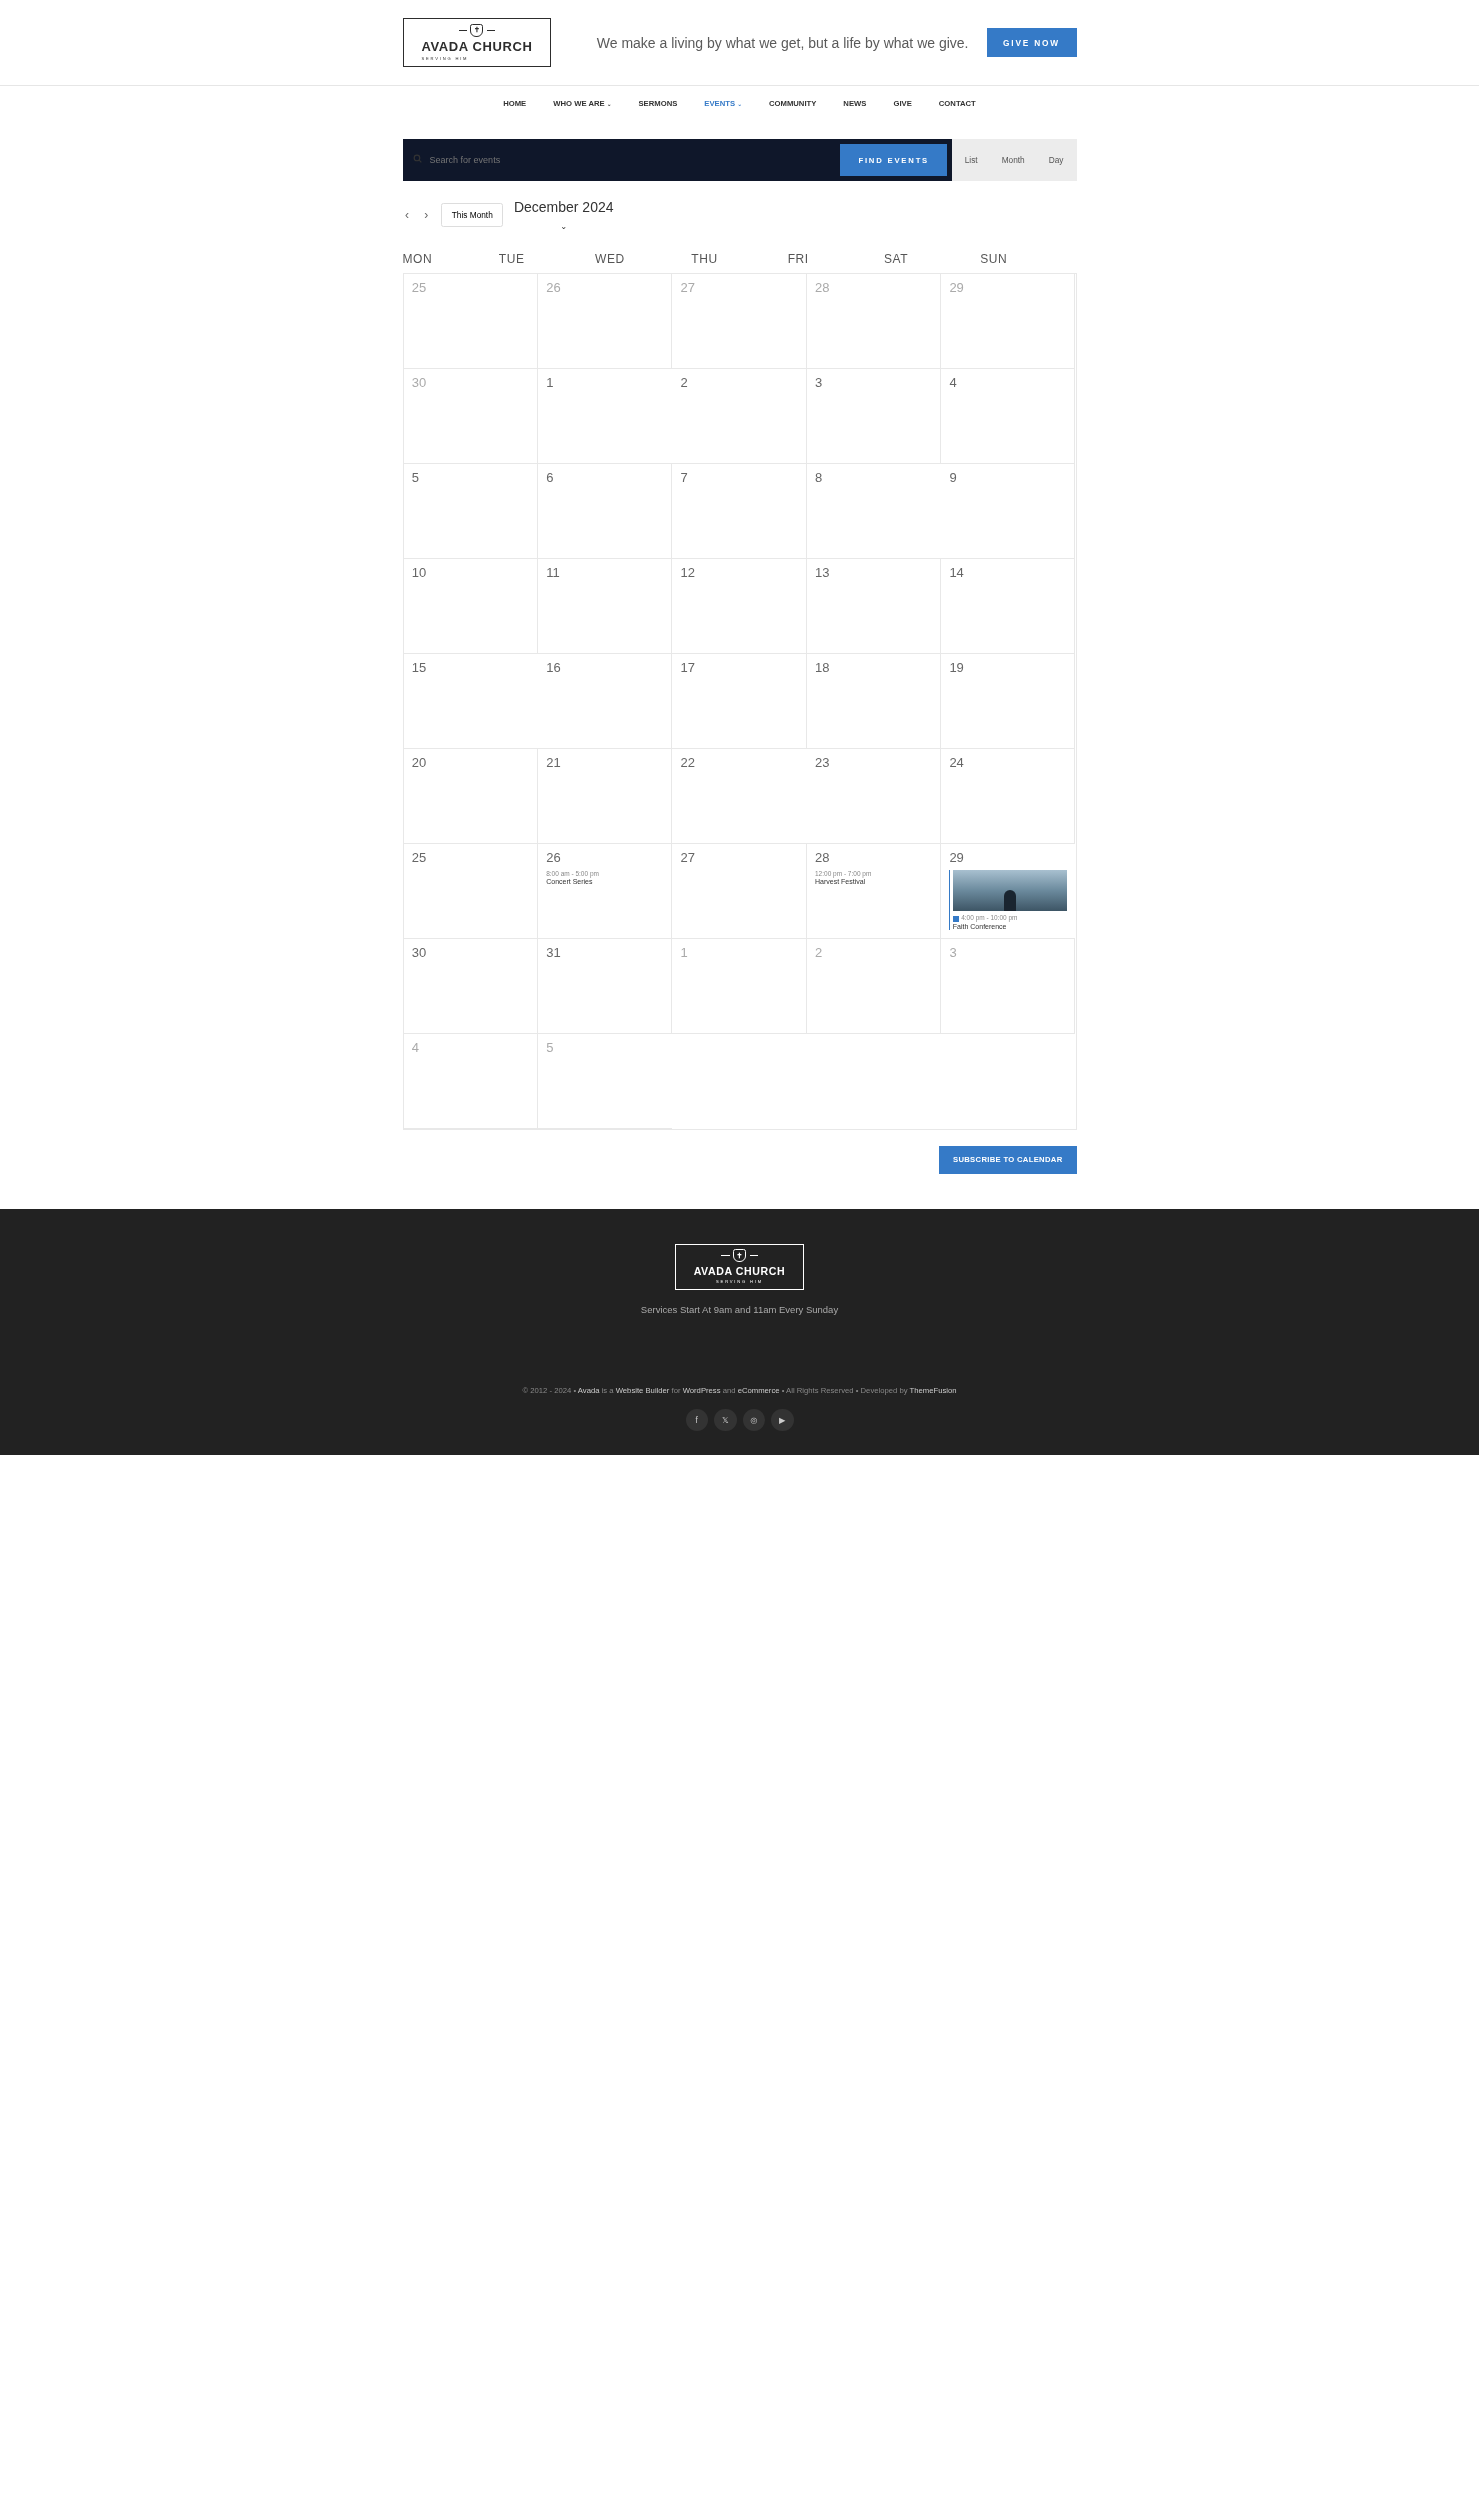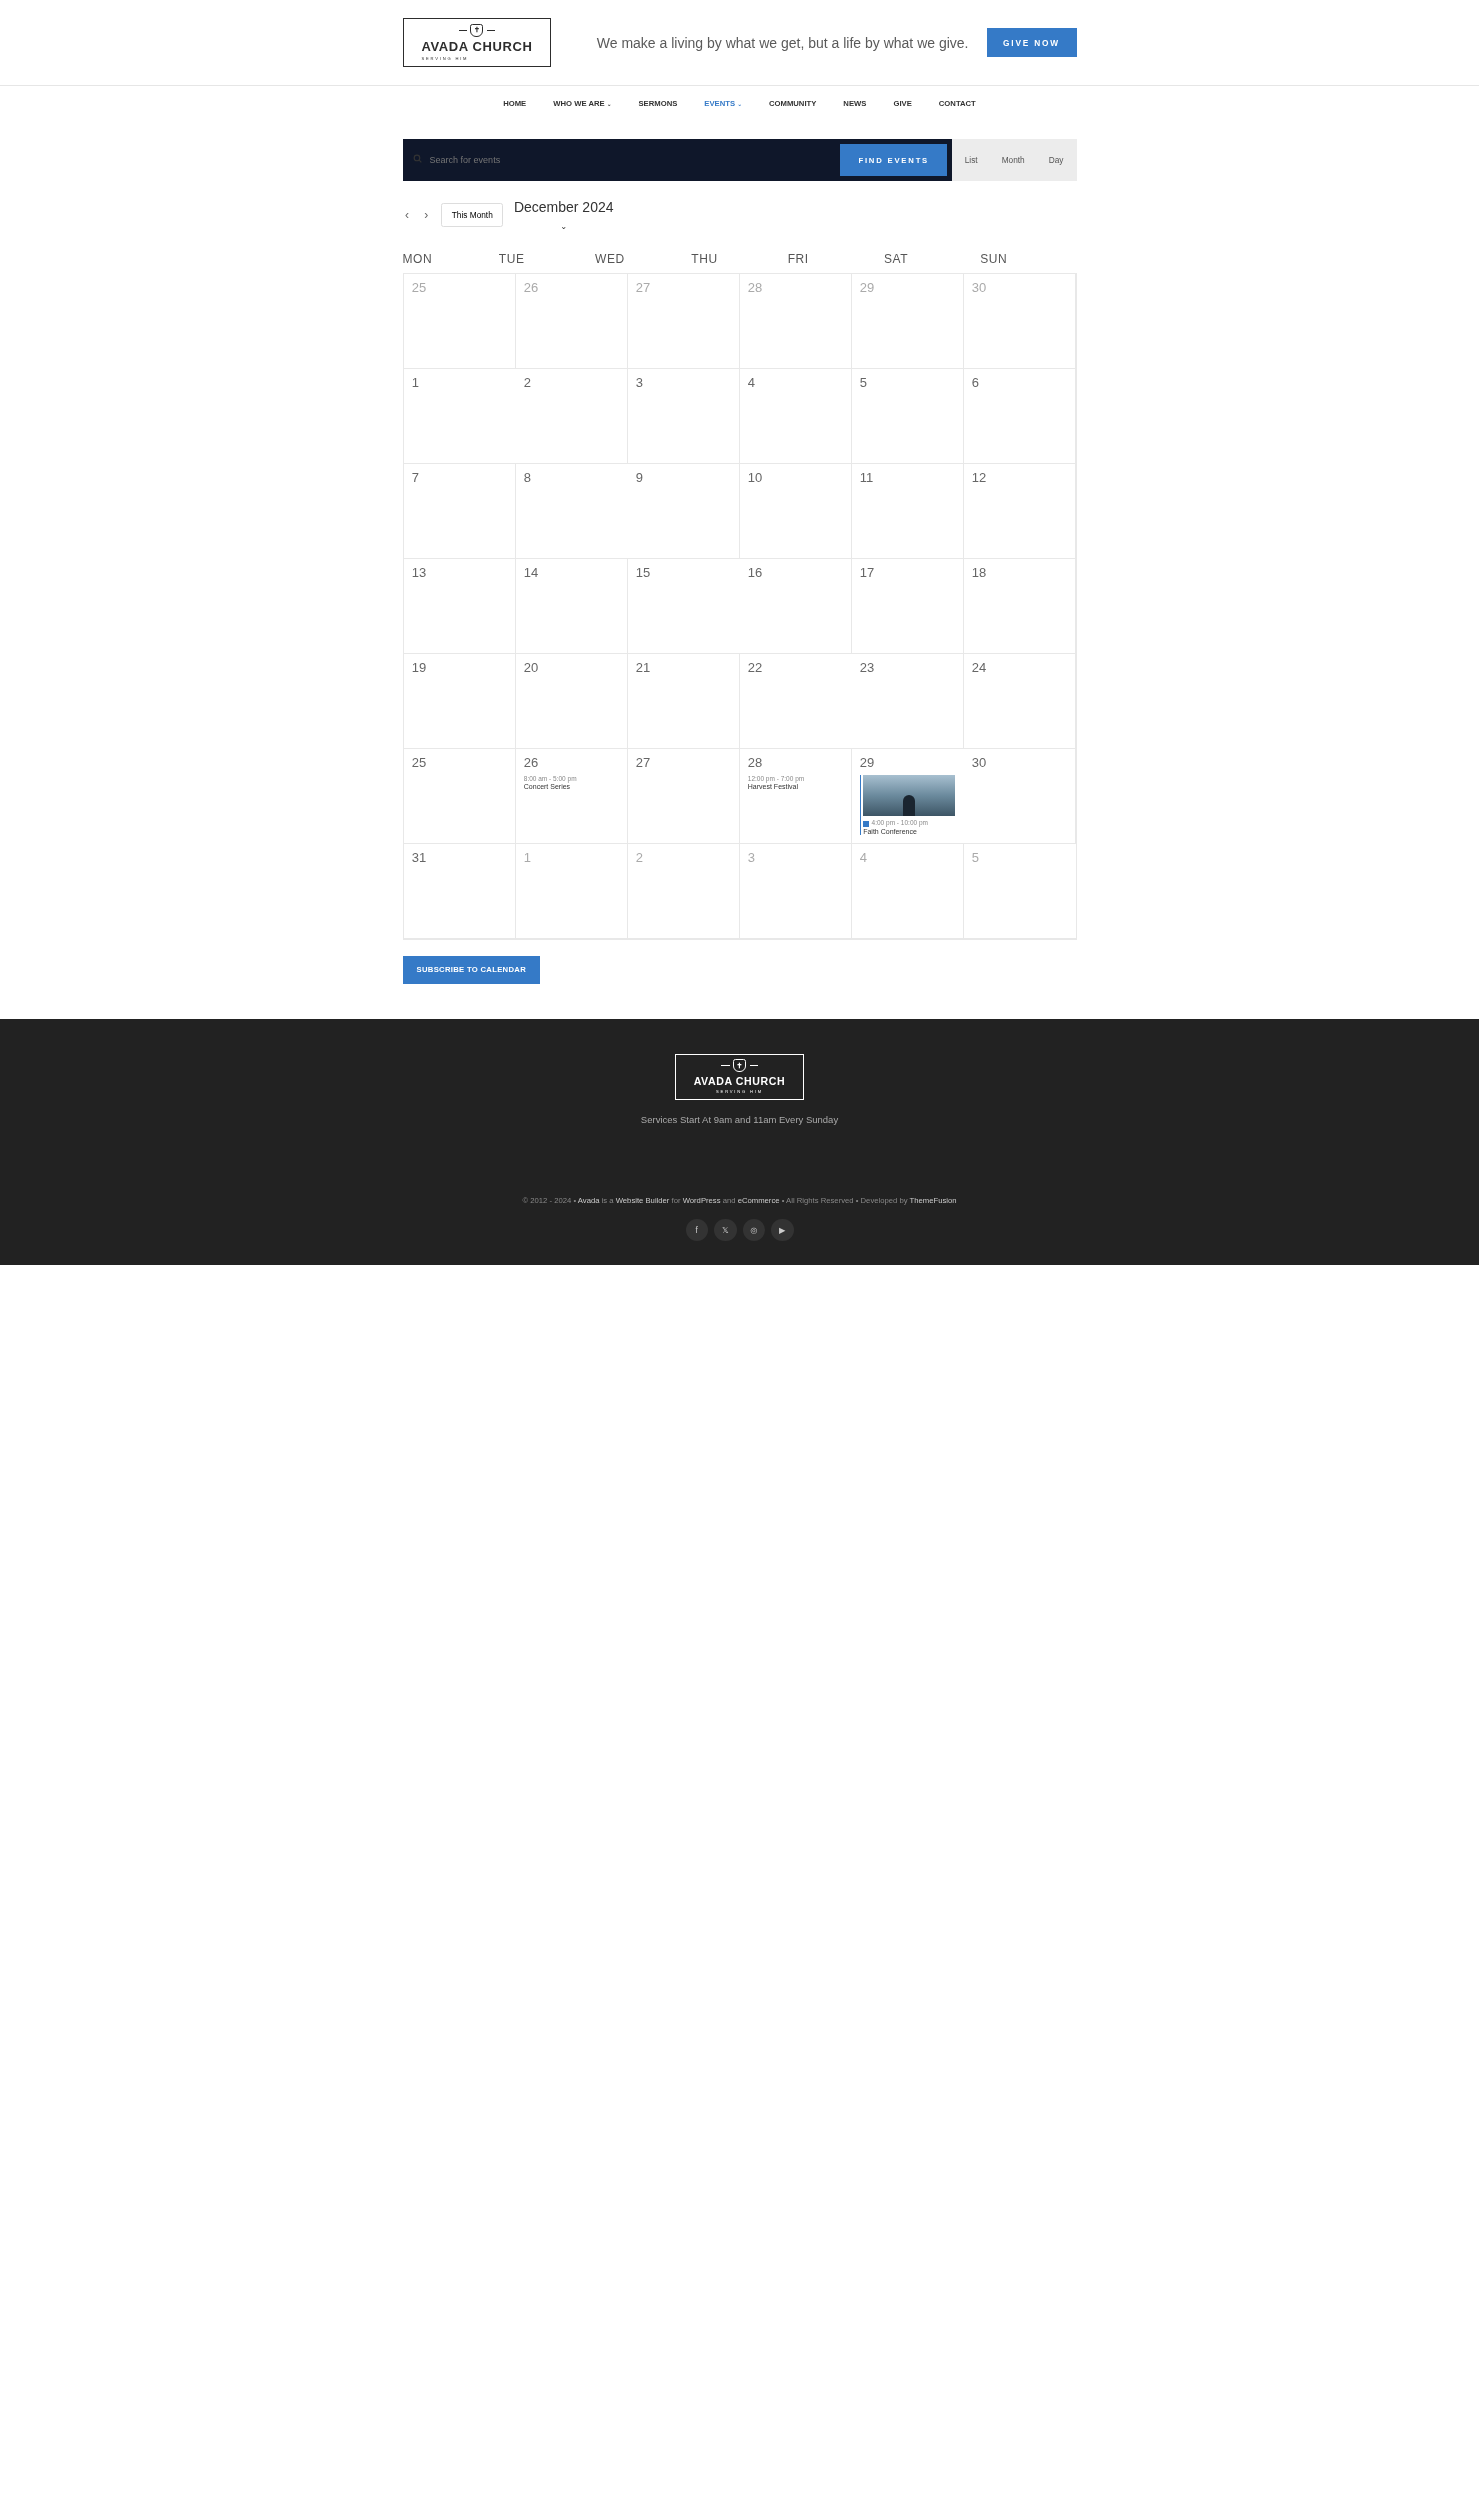--- a/index.html
+++ b/index.html
@@ -37,35 +37,35 @@
 
 
 .controls { display: flex; align-items: center; gap: 10.6px; margin: 18px 0 14px; }
 .nav-arrow { background: none; border: none; font-size: 12px; color: #666; cursor: pointer; padding: 2.4px; }
 .btn-this-month { border: 0.6px solid #ddd; background: #fff; padding: 6px 9.5px; font-size: 8.3px; cursor: pointer; border-radius: 2.4px; }
 .month-label { font-size: 14px; color: #333; display: flex; align-items: center; gap: 6px; cursor: pointer; flex-direction: column; }
 
 
 .cal-header { display: grid; grid-template-columns: repeat(7, 1fr); }
 .cal-day-head { font-size: 12px; color: #555; padding: 7px 0; font-weight: 400; letter-spacing: 0.6px; }
-.cal-grid { display: grid; grid-template-columns: repeat(6, 1fr); border: 0.6px solid #e8e8e8; }
+.cal-grid { display: grid; grid-template-columns: repeat(5, 1fr); border: 0.6px solid #e8e8e8; }
 .cal-cell { border-right: 0.6px solid #e8e8e8; border-bottom: 0.6px solid #e8e8e8; min-height: 95px; padding: 6px 8.3px; position: relative; }
 .cal-cell:nth-child(7n) { border-right: none; }
 .cal-date { font-size: 13px; color: #666; font-weight: 400; }
 .cal-cell.other-month .cal-date { color: #aaa; }
 .event { margin-top: 4.7px; font-size: 7px; }
 .event-time { color: #888; font-size: 6.5px; }
 .event-title { color: #333; margin-top: 1.2px; font-size: 7px; }
 .event-img { width: 100%; height: 41px; background: linear-gradient(180deg, #a8c0d0 0%, #6b8a9d 50%, #3d5565 100%); margin-top: 3.5px; margin-bottom: 3.5px; position: relative; display:flex; align-items:flex-end; justify-content:center; }
 .event-img::after { content:''; width:12px; height:21px; background:#1a2530; border-radius:6px 6px 0 0; }
 .event-featured { border-left: 1.8px solid #357ac7; padding-left: 2.4px; }
 .feat-icon { display:inline-block; width:6px; height:6px; background:#357ac7; margin-right:2.4px; vertical-align:middle; }
 
 
-.subscribe-row { display: flex; margin: 15.4px 0 35px; }
+.subscribe-row { display: flex; justify-content: flex-end; margin: 15.4px 0 35px; }
 .btn-subscribe { background: #357ac7; color: #fff; border: none; padding: 9.5px 14px; font-size: 7.7px; font-weight: 700; letter-spacing: 0.3px; cursor: pointer; }
 
 
 .footer { background: #222; color: #999; padding: 35px 0 24px; text-align: center; }
 .footer .logo-frame { border-color: #fff; display: inline-block; }
 .footer .logo-line { background: #fff; }
 .footer .logo-cross { border-color: #fff; color: #fff; }
 .footer .logo-title { color: #fff; font-size: 10.6px; }
 .footer .logo-sub { color: #fff; }
 .service-time { margin-top: 14px; font-size: 9.5px; color: #aaa; }

